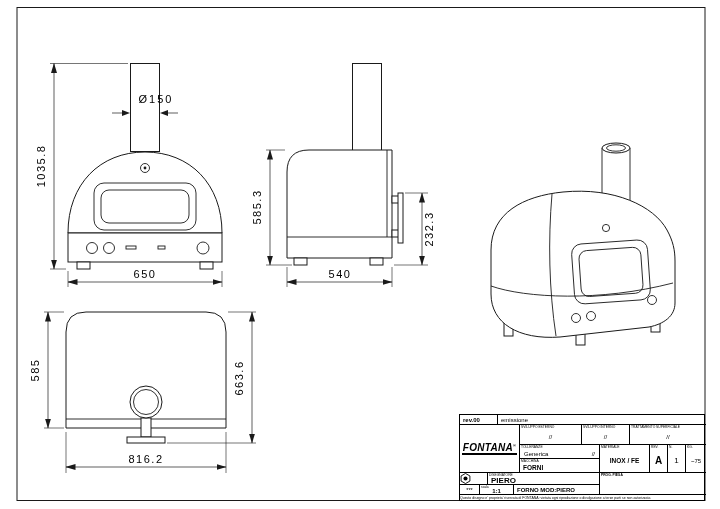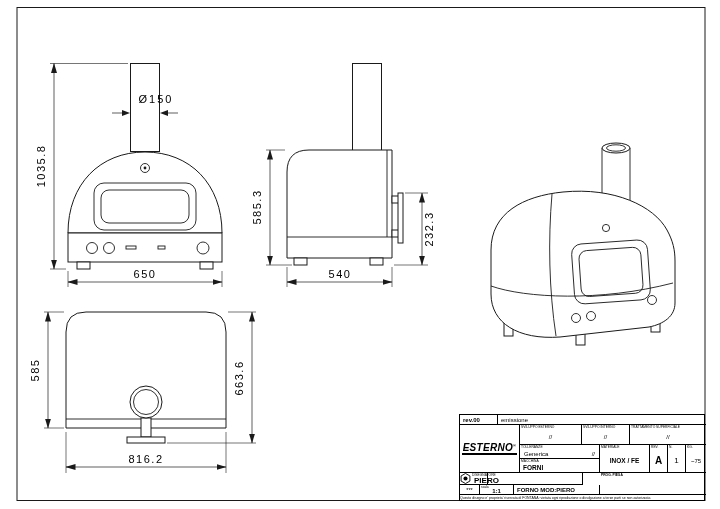--- a/index.html
+++ b/index.html
@@ -174,21 +174,21 @@
 
   <div class="cell br bb" style="left:0;top:0;width:38px;height:10px;">
     <div class="cv left b">rev.00</div>
   </div>
   <div class="cell bb" style="left:38px;top:0;width:208px;height:10px;">
     <div class="cv left">emissione</div>
   </div>
 
   <div class="cell br bb" style="left:0;top:10px;width:60px;height:48px;">
     <div class="cv">
-      <span class="brand"><span>ESTERNO</span><sup>®</sup></span>
+      <span class="brand"><span>FONTANA</span><sup>®</sup></span>
     </div>
   </div>
 
   <div class="cell br bb" style="left:60px;top:10px;width:62px;height:20px;">
     <span class="cl">SVILUPPO ESTERNO</span>
     <div class="cv" style="padding-top:5px;">//</div>
   </div>
   <div class="cell br bb" style="left:122px;top:10px;width:48px;height:20px;">
     <span class="cl">SVILUPPO INTERNO</span>
     <div class="cv" style="padding-top:5px;">//</div>
@@ -228,21 +228,21 @@
   </div>
 
   <div class="cell br bb" style="left:0;top:58px;width:28px;height:12px;">
     <div class="cv">
       <svg width="11" height="11" viewBox="0 0 12 12">
         <path d="M6,0.5 L10.8,3.2 L10.8,8.8 L6,11.5 L1.2,8.8 L1.2,3.2 Z" fill="none" stroke="#000" stroke-width="1"></path>
         <circle cx="6" cy="6" r="2.2" fill="#000"></circle>
       </svg>
     </div>
   </div>
-  <div class="cell br bb" style="left:11px;top:58px;width:112px;height:12px;">
+  <div class="cell br bb" style="left:28px;top:58px;width:112px;height:12px;">
     <span class="cl">DISEGNATORE</span>
     <div class="cv b left" style="padding-top:3px;font-size:8px;">PIERO</div>
   </div>
   <div class="cell bb" style="left:140px;top:58px;width:106px;height:22px;">
     <span class="cl" style="font-weight:bold;">PROG. PIEGA</span>
   </div>
 
   <div class="cell br bb" style="left:0;top:70px;width:20px;height:10px;">
     <div class="cv" style="font-size:5.5px;">***</div>
   </div>

